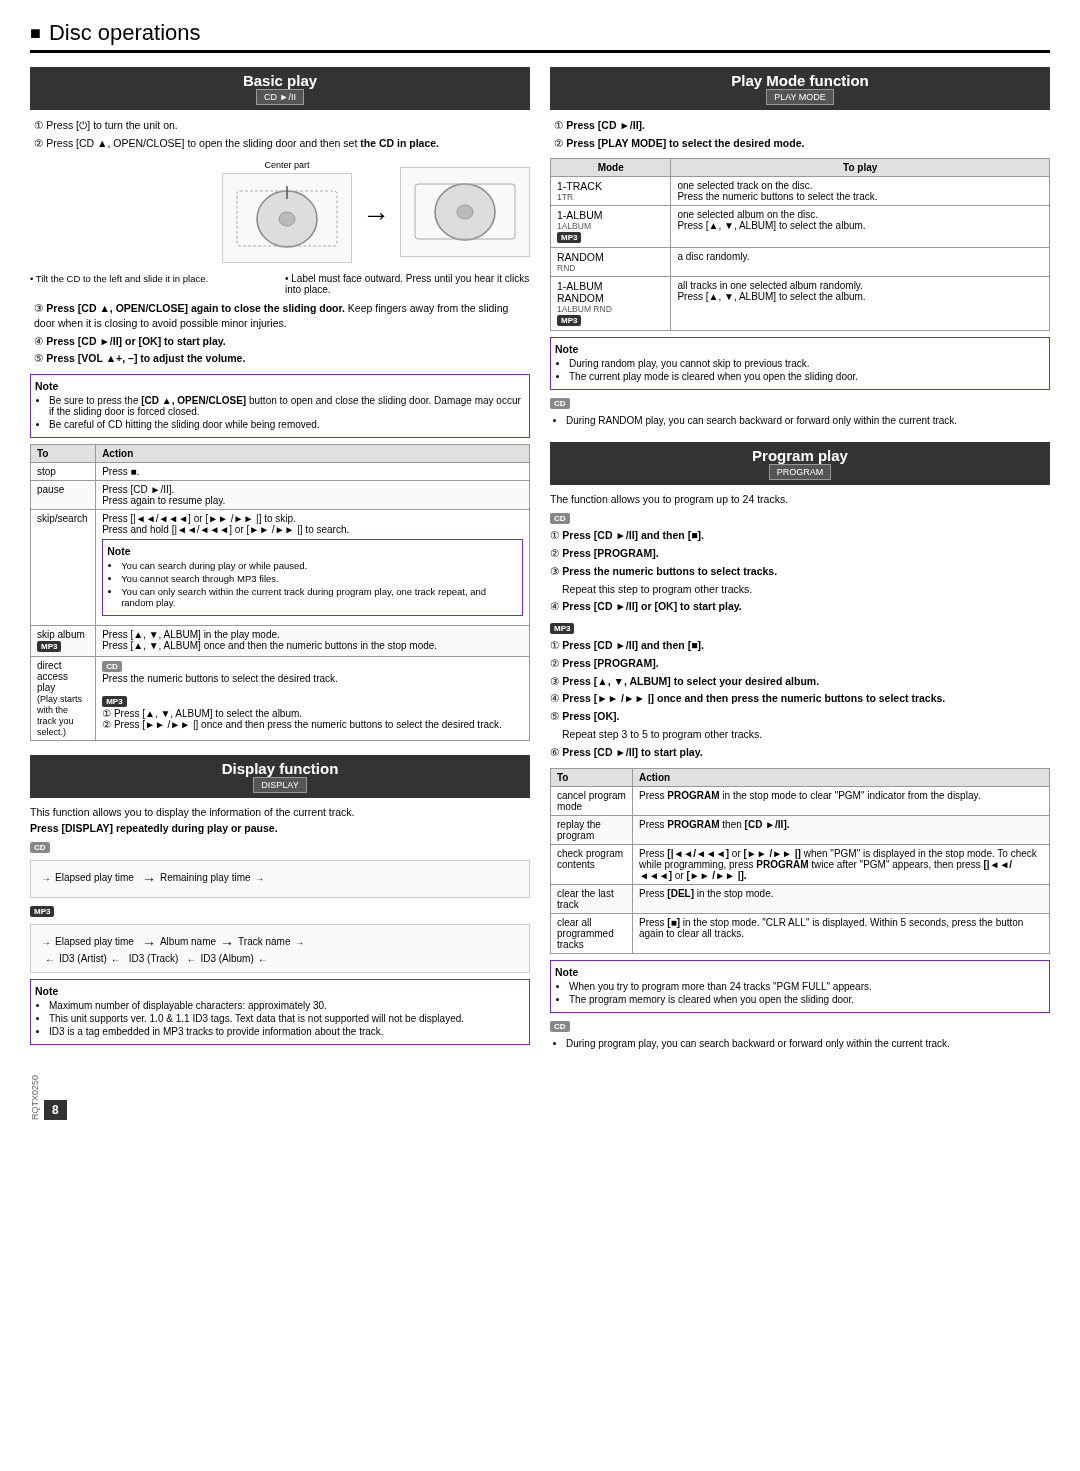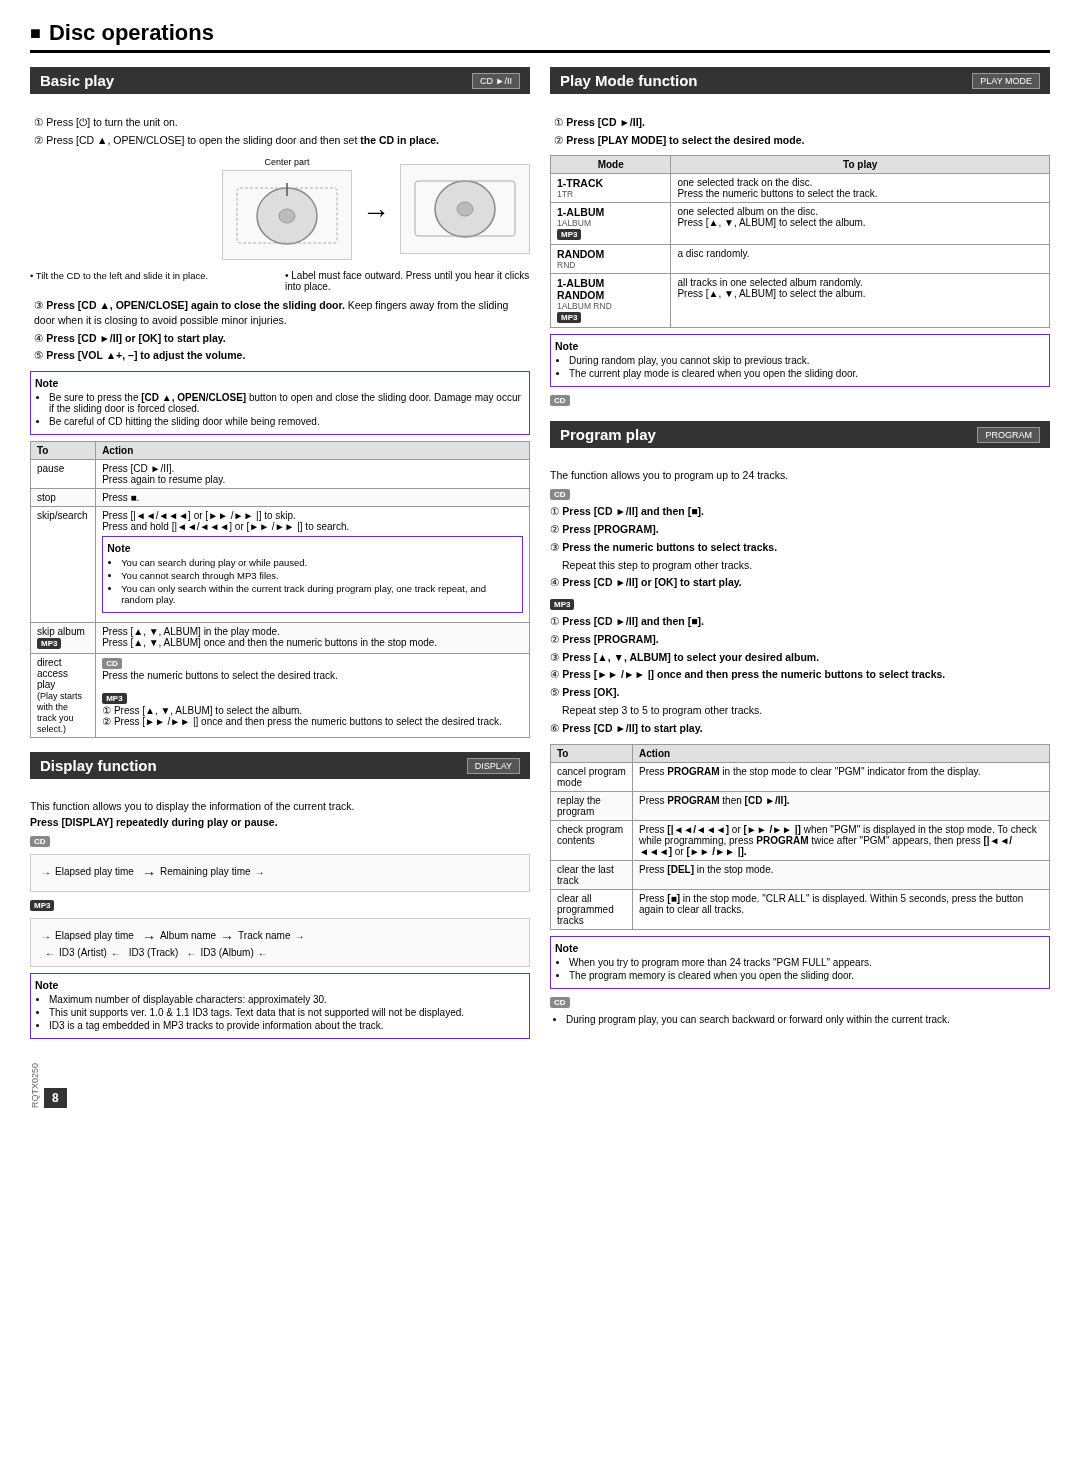--- a/index.html
+++ b/index.html
@@ -9,21 +9,21 @@
       background: #fff;
       color: #000;
       width: 1080px;
       min-height: 1471px;
       padding: 20px 30px;
     }
 
     
     .page-title {
       font-size: 22px;
-      font-weight: bold;
+      font-weight: normal;
       border-bottom: 3px solid #000;
       padding-bottom: 4px;
       margin-bottom: 14px;
       display: flex;
       align-items: center;
     }
     .page-title::before {
       content: '■';
       margin-right: 8px;
       font-size: 18px;
@@ -37,24 +37,25 @@
     .col-left { flex: 1; }
     .col-right { flex: 1; }
 
     
     .section-header {
       background: #333;
       color: #fff;
       font-size: 15px;
       font-weight: bold;
       padding: 5px 10px;
-      margin-bottom: 21px;
+      margin-bottom: 8px;
       display: flex;
       align-items: center;
       justify-content: space-between;
+      flex-direction: column;
     }
     .section-badge {
       background: #555;
       color: #fff;
       font-size: 9px;
       padding: 2px 7px;
       border: 1px solid #999;
       font-weight: normal;
     }
 
@@ -186,21 +187,21 @@
       border: 1px solid #999;
       padding: 3px 6px;
       font-weight: bold;
     }
     .mode-table td {
       border: 1px solid #999;
       padding: 3px 6px;
       vertical-align: top;
     }
     .mode-name {
-      font-weight: bold;
+      font-weight: normal;
       font-size: 10.5px;
     }
     .mode-code {
       font-size: 8.5px;
       color: #555;
     }
 
     
     .prog-steps { font-size: 10.5px; line-height: 1.5; }
     .prog-step { margin-bottom: 2px; }
@@ -278,26 +279,26 @@
 
         <table class="action-table">
           <thead>
             <tr>
               <th>To</th>
               <th>Action</th>
             </tr>
           </thead>
           <tbody>
             <tr>
+              <td>stop</td>
+              <td>Press ■.</td>
+            </tr>
+            <tr>
               <td>pause</td>
               <td>Press [CD ►/II].<br>Press again to resume play.</td>
-            </tr>
-            <tr>
-              <td>stop</td>
-              <td>Press ■.</td>
             </tr>
             <tr>
               <td>skip/search</td>
               <td>
                 Press [|◄◄/◄◄◄] or [►► /►► |] to skip.<br>
                 Press and hold [|◄◄/◄◄◄] or [►► /►► |] to search.
                 <div class="note-box" style="margin-top:4px; font-size:9.5px;">
                   <div class="note-title">Note</div>
                   <ul>
                     <li>You can search during play or while paused.</li>
@@ -460,20 +461,23 @@
           <div class="note-title">Note</div>
           <ul>
             <li>During random play, you cannot skip to previous track.</li>
             <li>The current play mode is cleared when you open the sliding door.</li>
           </ul>
         </div>
 
         <div style="margin:4px 0 2px;">
           <span class="badge-cd">CD</span>
         </div>
+        <ul class="bullet-list">
+          <li>During RANDOM play, you can search backward or forward only within the current track.</li>
+        </ul>
       </div>
 
       <div class="section-block">
         <div class="section-header">
           <span>Program play</span>
           <span class="section-badge">PROGRAM</span>
         </div>
 
         <div style="font-size:10.5px; margin-bottom:6px;">The function allows you to program up to 24 tracks.</div>
 

